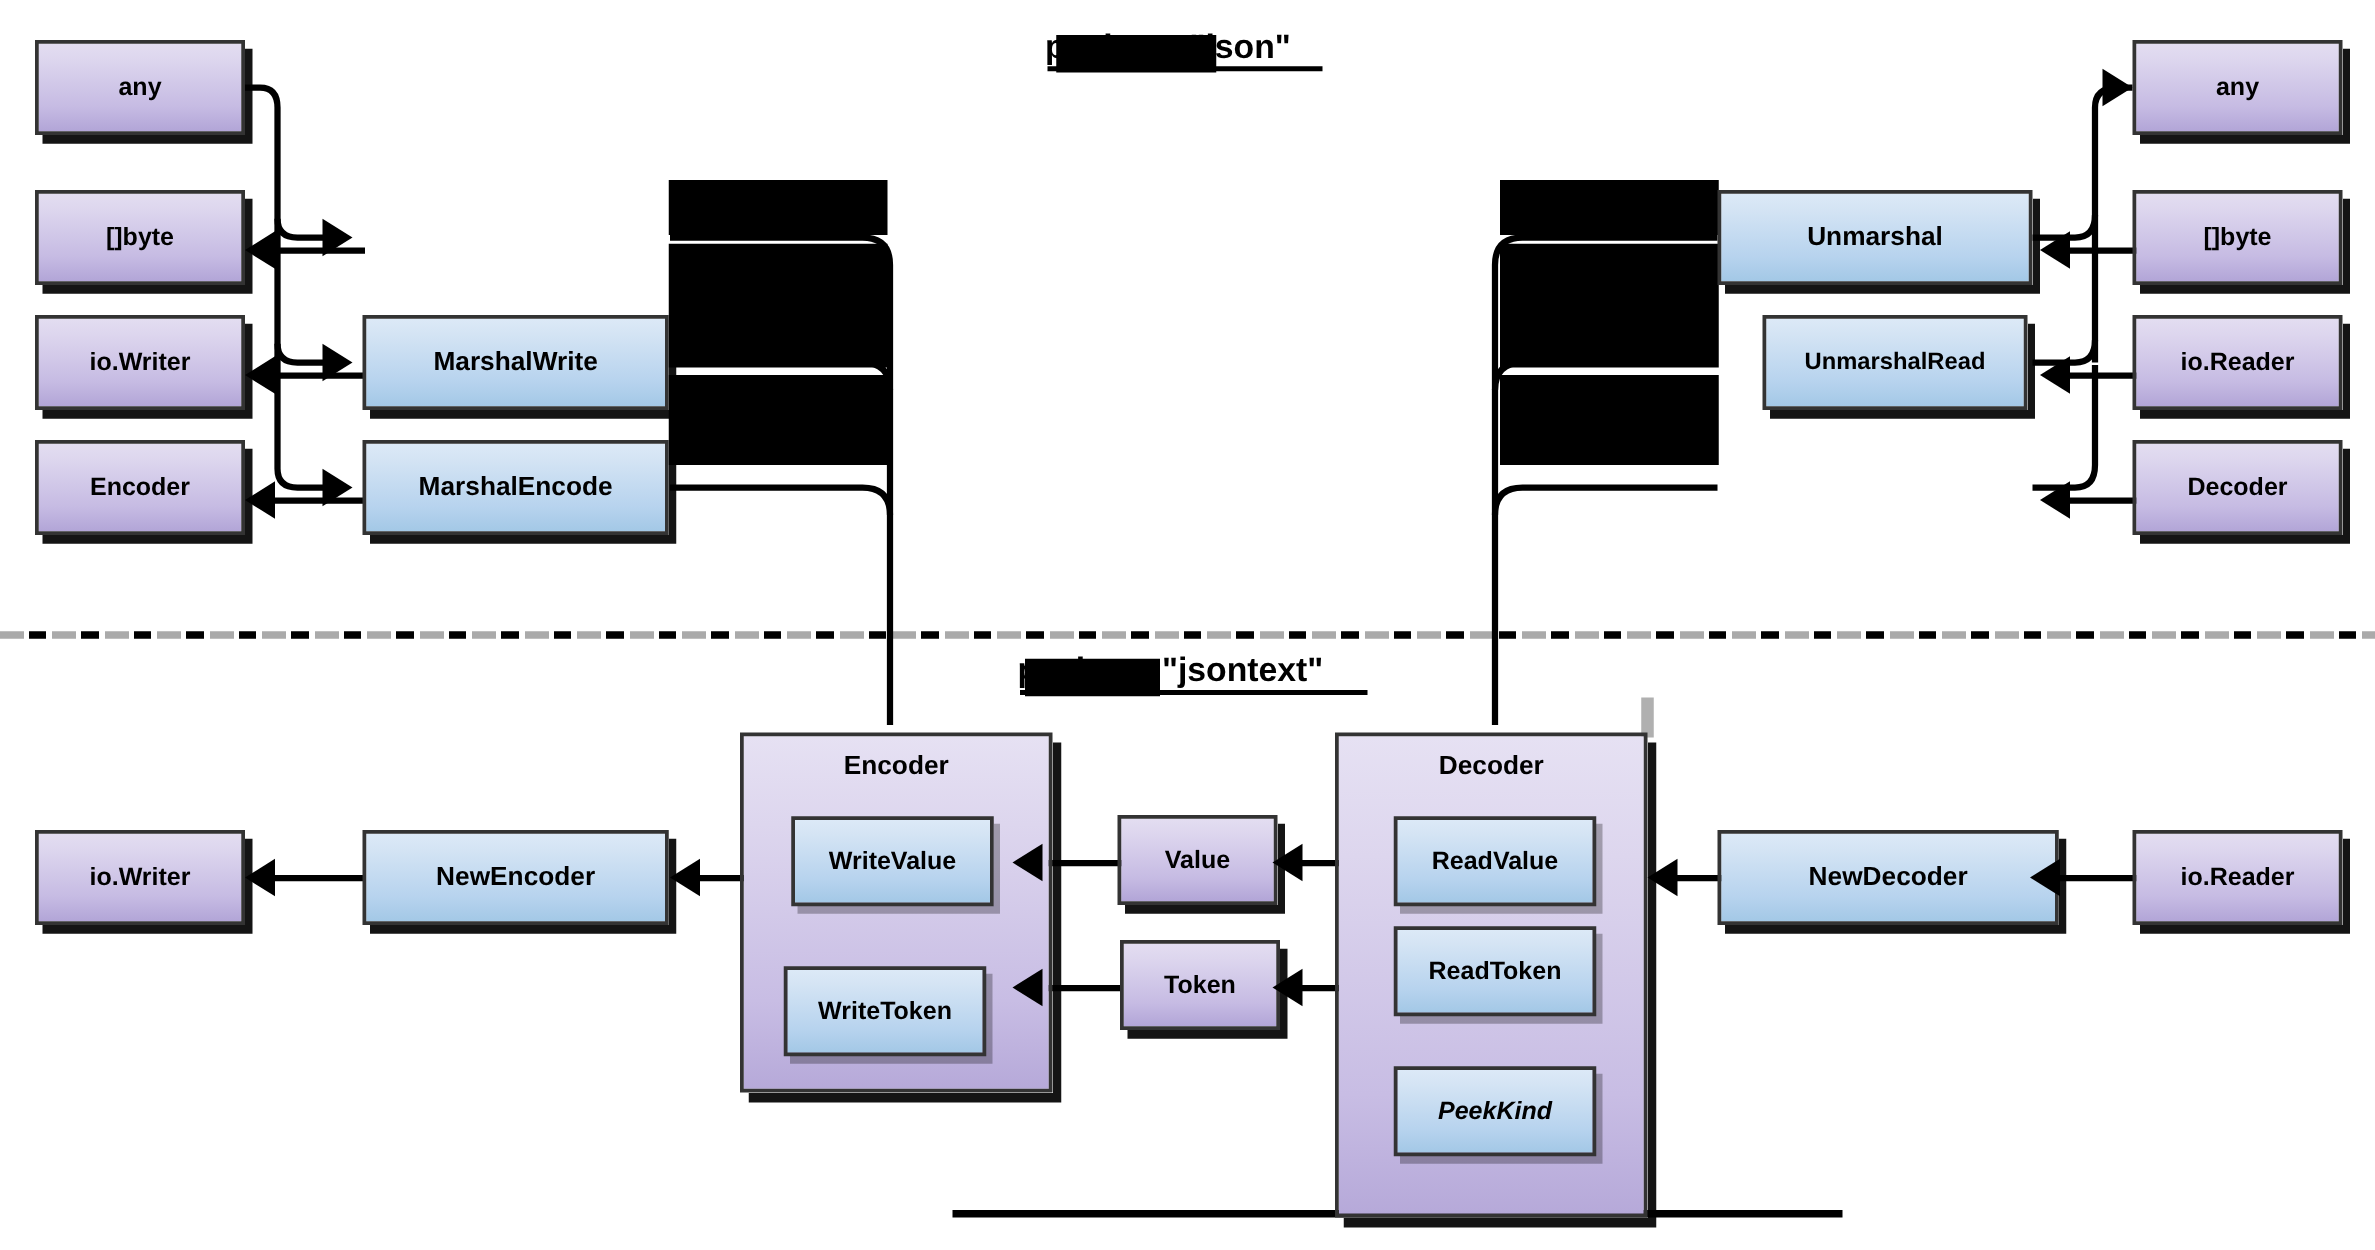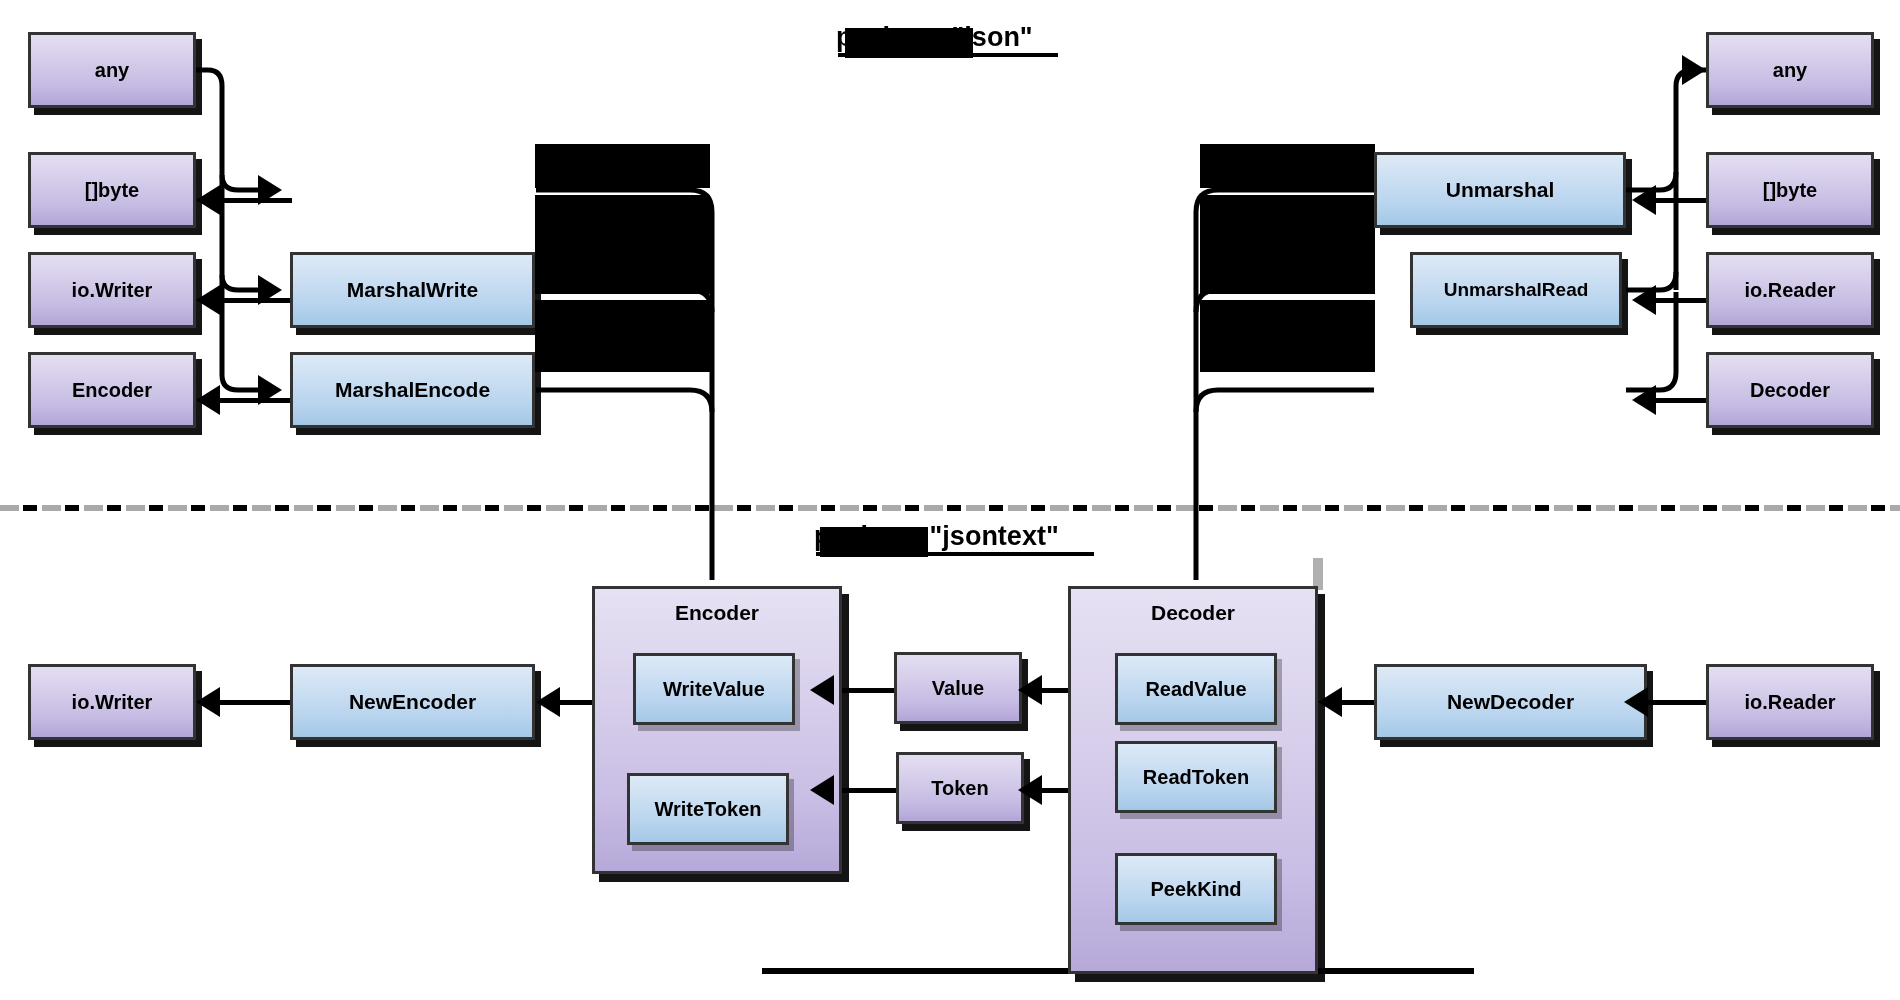--- a/index.html
+++ b/index.html
@@ -267,21 +267,21 @@
   <div class="graytick" style="left:1313px;top:558px;width:10px;height:32px;"></div>
 
   <div class="group" style="left:1068px;top:586px;width:250px;height:388px;">
     <div class="grouptitle">Decoder</div>
     <div class="node blue" style="left:44px;top:64px;width:162px;height:72px;font-size:20px;">
       <span class="lbl">ReadValue</span>
     </div>
     <div class="node blue" style="left:44px;top:152px;width:162px;height:72px;font-size:20px;">
       <span class="lbl">ReadToken</span>
     </div>
-    <div class="node blue" style="left:44px;top:264px;width:162px;height:72px;font-size:20px;">
+    <div class="node blue" style="left:44px;top:264px;width:162px;height:72px;font-size:20px;font-style:italic;">
       <span class="lbl">PeekKind</span>
     </div>
   </div>
 
   <div class="node blue" style="left:1374px;top:664px;width:273px;height:76px;font-size:21px;">
     <span class="lbl">NewDecoder</span>
   </div>
   <div class="node purple" style="left:1706px;top:664px;width:168px;height:76px;font-size:20px;">
     <span class="lbl">io.Reader</span>
   </div>

